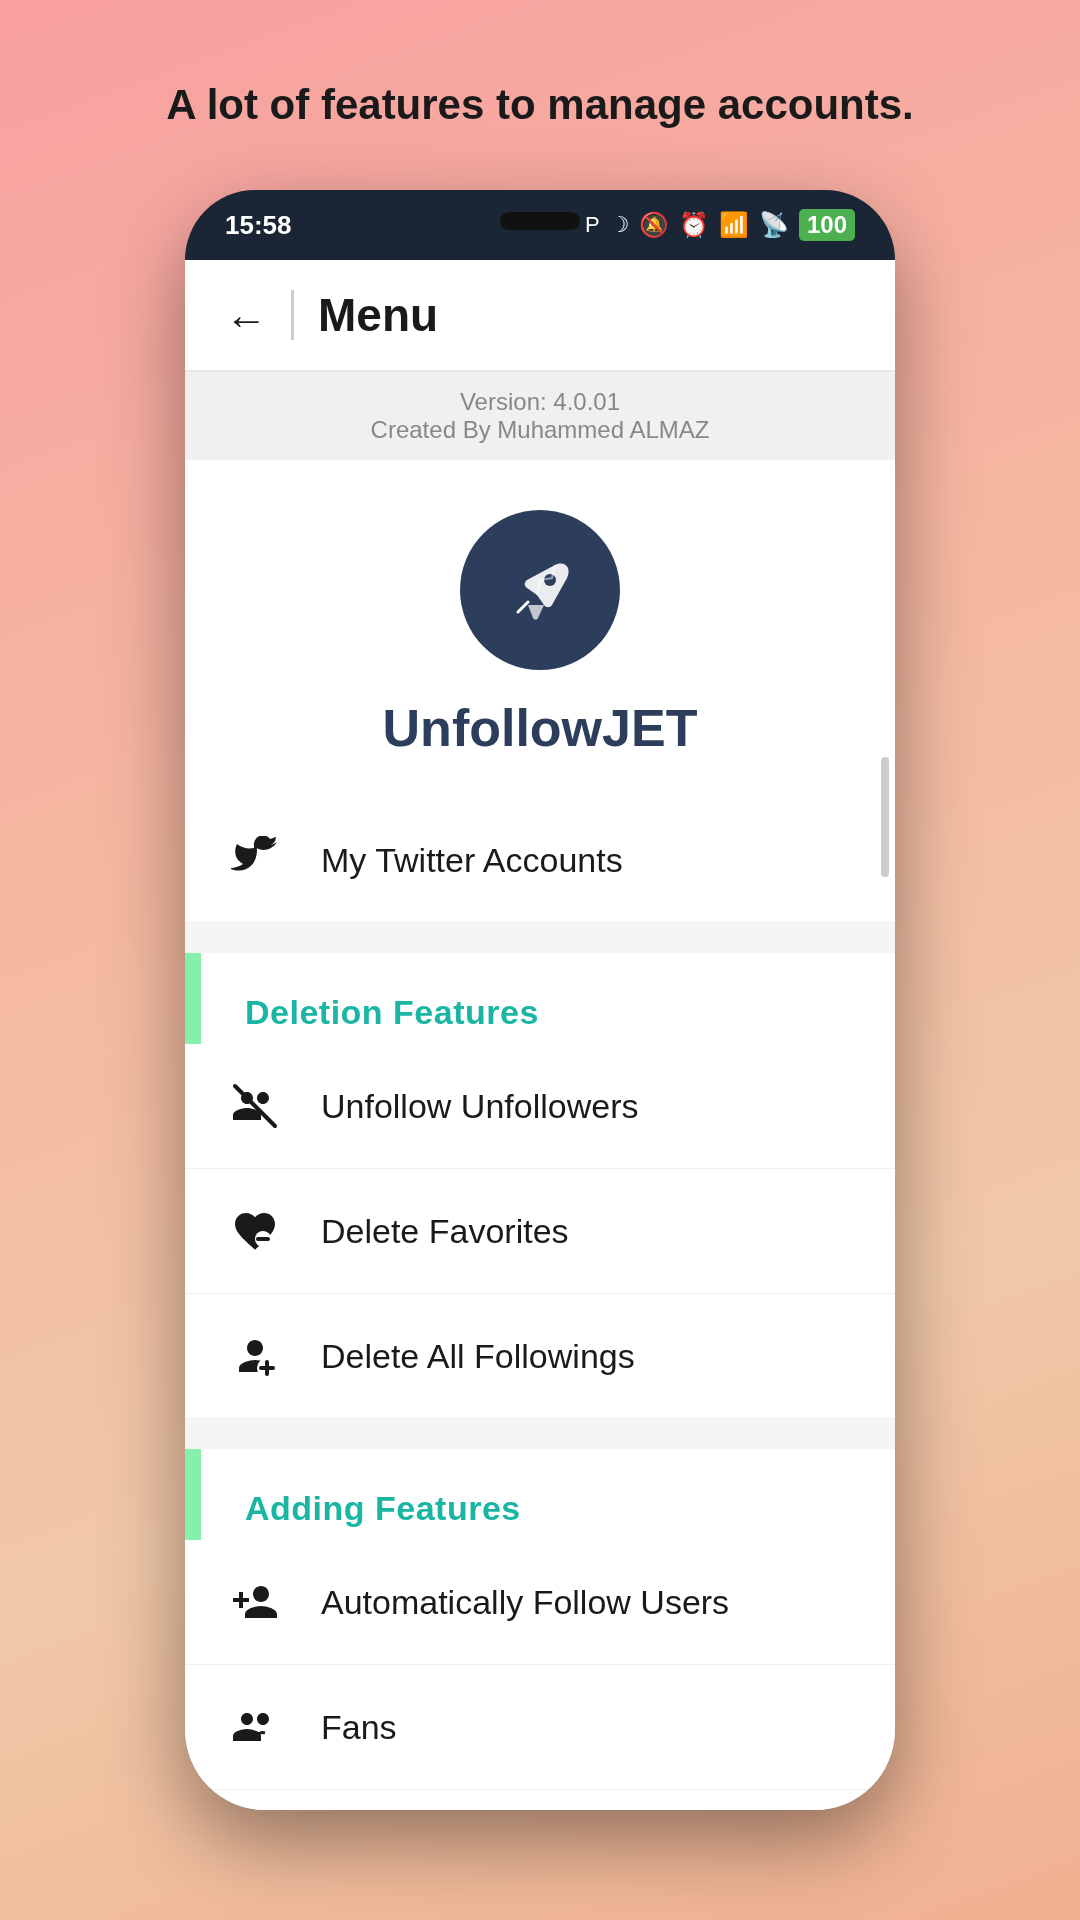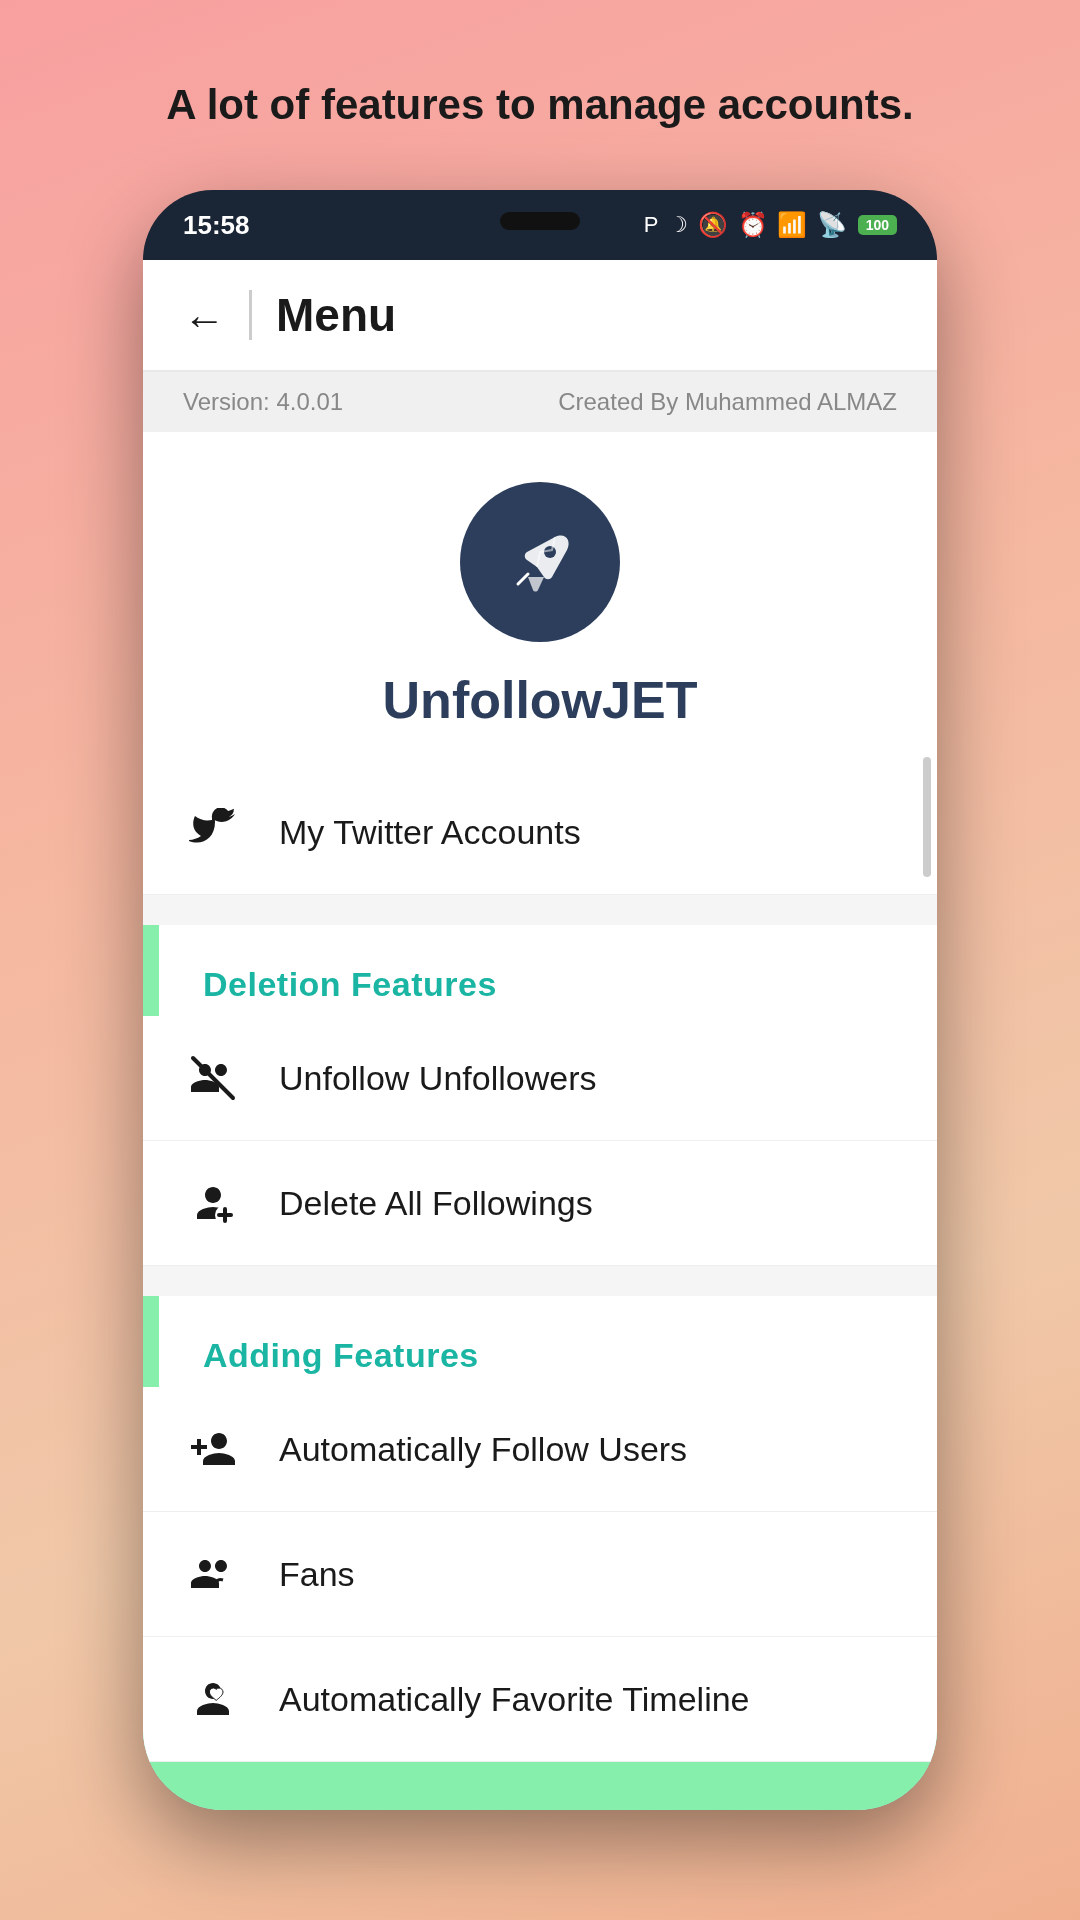--- a/index.html
+++ b/index.html
@@ -20,21 +20,21 @@
       color: #1a1a1a;
       text-align: center;
       margin-top: 80px;
       margin-bottom: 60px;
       padding: 0 60px;
       line-height: 1.2;
     }
 
     
     .phone {
-      width: 794px;
+      width: 710px;
       height: 1620px;
       background: #1a1a2e;
       border-radius: 80px;
       position: relative;
       box-shadow: 0 30px 80px rgba(0,0,0,0.4);
       display: flex;
       flex-direction: column;
       align-items: center;
     }
 
@@ -72,21 +72,21 @@
       display: flex;
       align-items: center;
       gap: 10px;
       color: #fff;
       font-size: 22px;
     }
 
     .status-battery {
       background: #4caf50;
       color: #fff;
-      font-size: 14px;
+      font-size: 24px;
       font-weight: bold;
       padding: 2px 8px;
       border-radius: 5px;
     }
 
     
     .screen {
       width: 100%;
       flex: 1;
       background: #f5f5f5;
@@ -127,20 +127,21 @@
     }
 
     
     .version-bar {
       background: #f0f0f0;
       padding: 16px 40px;
       display: flex;
       justify-content: space-between;
       align-items: center;
       flex-shrink: 0;
+      flex-direction: column;
     }
 
     .version-text {
       font-size: 24px;
       color: #888;
     }
 
     
     .content {
       flex: 1;
@@ -304,20 +305,30 @@
       <div class="menu-item">
         <div class="menu-icon">
           <svg viewBox="0 0 24 24" xmlns="http://www.w3.org/2000/svg">
             <path d="M16 11c1.66 0 2.99-1.34 2.99-3S17.66 5 16 5c-1.66 0-3 1.34-3 3s1.34 3 3 3zm-8 0c1.66 0 2.99-1.34 2.99-3S9.66 5 8 5C6.34 5 5 6.34 5 8s1.34 3 3 3zm0 2c-2.33 0-7 1.17-7 3.5V19h14v-2.5c0-2.33-4.67-3.5-7-3.5z"></path>
             <line x1="2" y1="2" x2="22" y2="22" stroke="#1a1a1a" stroke-width="2" stroke-linecap="round"></line>
           </svg>
         </div>
         <span class="menu-label">Unfollow Unfollowers</span>
       </div>
 
+      <div class="menu-item">
+        <div class="menu-icon">
+          <svg viewBox="0 0 24 24" xmlns="http://www.w3.org/2000/svg">
+            <path d="M12 21.35l-1.45-1.32C5.4 15.36 2 12.28 2 8.5 2 5.42 4.42 3 7.5 3c1.74 0 3.41.81 4.5 2.09C13.09 3.81 14.76 3 16.5 3 19.58 3 22 5.42 22 8.5c0 3.78-3.4 6.86-8.55 11.54L12 21.35z"></path>
+            <circle cx="16" cy="16" r="4" fill="white"></circle>
+            <line x1="13.5" y1="16" x2="18.5" y2="16" stroke="#1a1a1a" stroke-width="2" stroke-linecap="round"></line>
+          </svg>
+        </div>
+        <span class="menu-label">Delete Favorites</span>
+      </div>
 
       <div class="menu-item">
         <div class="menu-icon">
           <svg viewBox="0 0 24 24" xmlns="http://www.w3.org/2000/svg">
             <path d="M12 12c2.21 0 4-1.79 4-4s-1.79-4-4-4-4 1.79-4 4 1.79 4 4 4zm0 2c-2.67 0-8 1.34-8 4v2h16v-2c0-2.66-5.33-4-8-4z"></path>
             <circle cx="18" cy="18" r="5" fill="white"></circle>
             <line x1="15" y1="18" x2="21" y2="18" stroke="#1a1a1a" stroke-width="2" stroke-linecap="round"></line>
             <line x1="18" y1="15" x2="18" y2="21" stroke="#1a1a1a" stroke-width="2" stroke-linecap="round"></line>
           </svg>
         </div>

